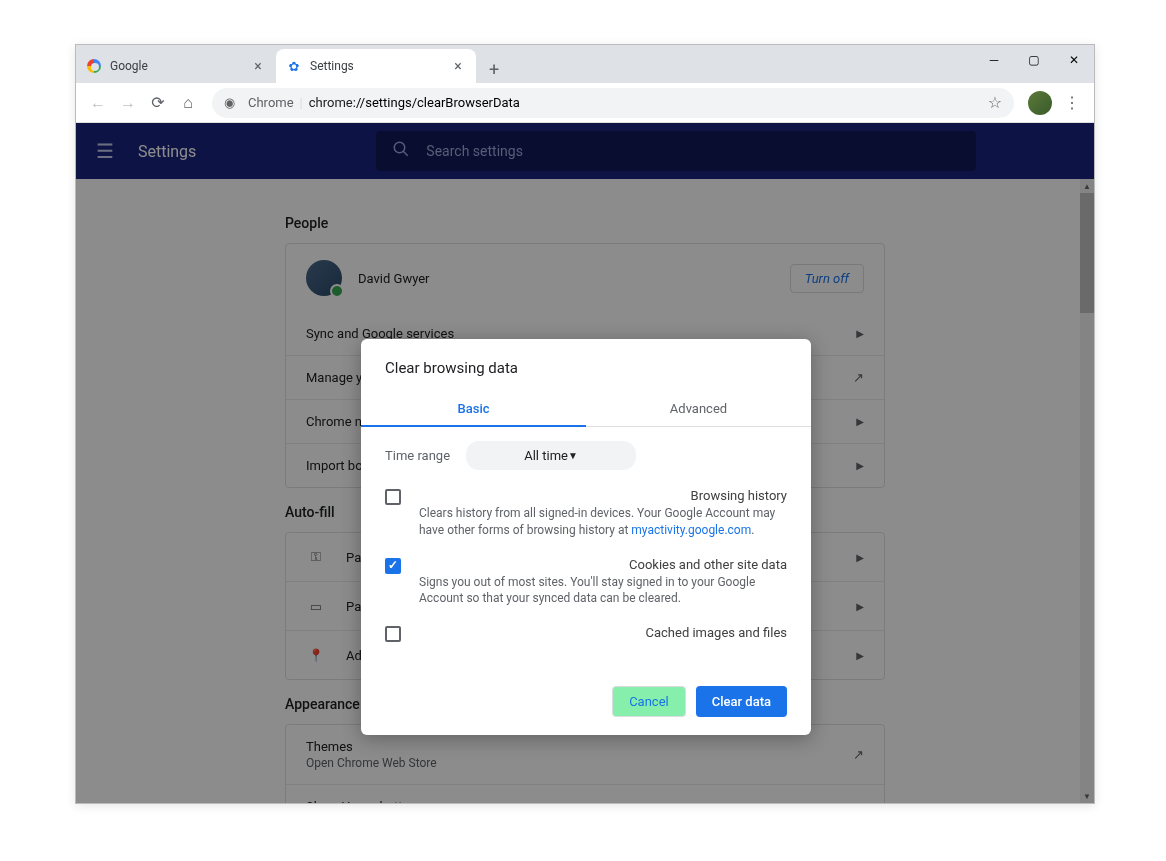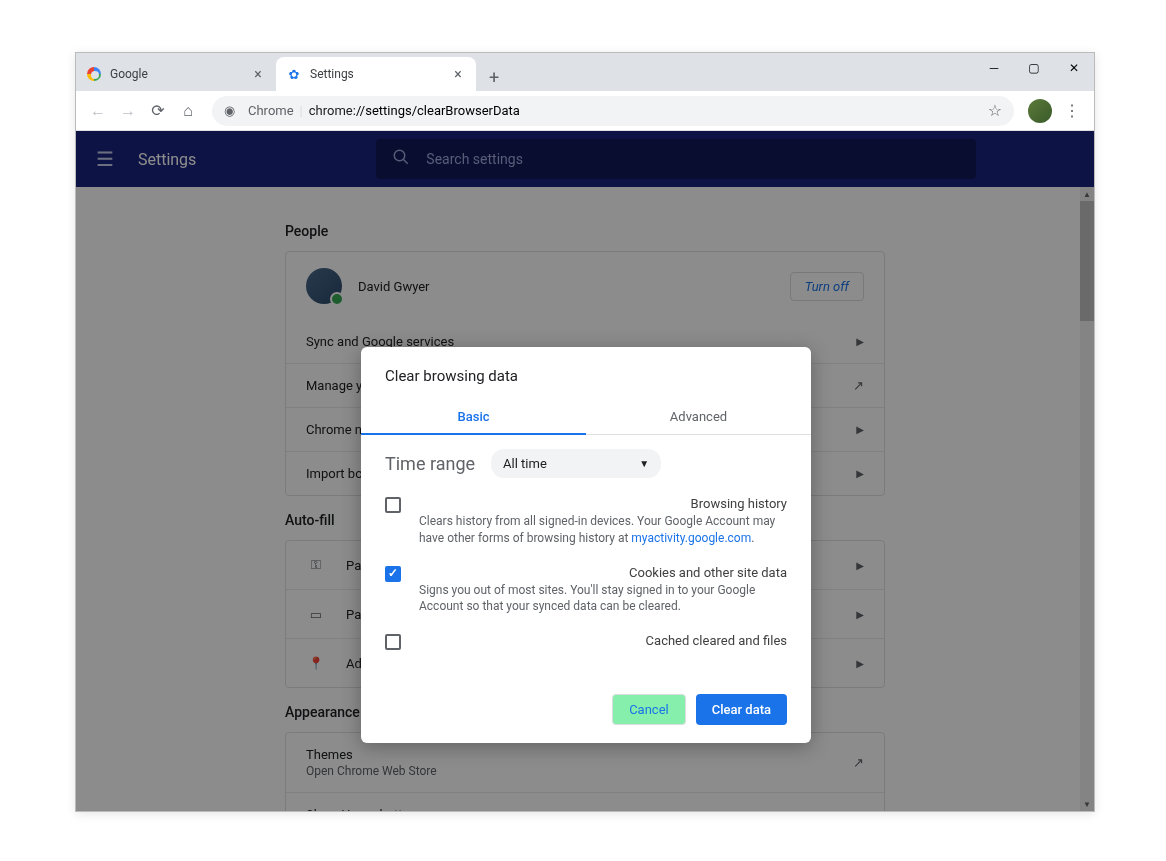--- a/index.html
+++ b/index.html
@@ -1,17 +1,17 @@
 <!DOCTYPE html>
 <html><head>
 <meta charset="utf-8">
 <style>
 * { margin: 0; padding: 0; box-sizing: border-box; font-family: 'Segoe UI', Roboto, Arial, sans-serif; }
 body { background: #fff; width: 1166px; height: 861px; position: relative; overflow: hidden; }
-.window-frame { position: absolute; left: 75px; top: 52px; width: 1020px; height: 760px; border: 1px solid #bbb; background: #fff; box-shadow: 0 2px 10px rgba(0,0,0,0.1); }
+.window-frame { position: absolute; left: 75px; top: 44px; width: 1020px; height: 760px; border: 1px solid #bbb; background: #fff; box-shadow: 0 2px 10px rgba(0,0,0,0.1); }
 
 
 .tab-strip { height: 38px; background: #dee1e6; display: flex; align-items: flex-end; position: relative; }
 .tab { height: 34px; width: 200px; display: flex; align-items: center; padding: 0 10px; font-size: 12px; color: #3c4043; border-top-left-radius: 8px; border-top-right-radius: 8px; position: relative; }
 .tab.inactive { background: #dee1e6; }
 .tab.active { background: #fff; }
 .tab-favicon { width: 16px; height: 16px; margin-right: 8px; display: flex; align-items: center; justify-content: center; font-size: 13px; }
 .google-favicon { background: conic-gradient(#4285f4 0deg 90deg, #34a853 90deg 180deg, #fbbc05 180deg 270deg, #ea4335 270deg 360deg); border-radius: 50%; position: relative; }
 .google-favicon::after { content: ''; position: absolute; width: 8px; height: 8px; background: #dee1e6; border-radius: 50%; top: 4px; left: 4px; }
 .tab-title { flex: 1; white-space: nowrap; overflow: hidden; }
@@ -60,22 +60,22 @@
 
 
 .modal { position: absolute; left: 285px; top: 216px; width: 450px; background: #fff; border-radius: 6px; box-shadow: 0 4px 20px rgba(0,0,0,0.3); }
 .modal-title { padding: 20px 24px 14px; font-size: 15px; color: #202124; }
 .modal-tabs { display: flex; border-bottom: 1px solid #e0e0e0; }
 .modal-tab { flex: 1; text-align: center; padding: 10px 0; font-size: 13px; color: #5f6368; cursor: pointer; position: relative; }
 .modal-tab.active { color: #1a73e8; font-weight: 500; }
 .modal-tab.active::after { content: ''; position: absolute; bottom: -1px; left: 0; right: 0; height: 2px; background: #1a73e8; }
 .modal-body { padding: 14px 24px; }
 .time-range-row { display: flex; align-items: center; margin-bottom: 16px; }
-.time-range-label { font-size: 18px; color: #5f6368; margin-right: 16px; }
-.time-select { flex: 0 0 170px; padding: 7px 12px; background: #f1f3f4; border: none; border-radius: 13px; font-size: 13px; color: #202124; display: flex; align-items: center; justify-content: space-between; cursor: pointer; }
+.time-range-label { font-size: 13px; color: #5f6368; margin-right: 16px; }
+.time-select { flex: 0 0 170px; padding: 7px 12px; background: #f1f3f4; border: none; border-radius: 13px; font-size: 13px; color: #202124; display: flex; align-items: center; justify-content: center; cursor: pointer; }
 .check-item { display: flex; align-items: flex-start; margin: 18px 0; }
 .checkbox { width: 16px; height: 16px; border: 2px solid #5f6368; border-radius: 2px; margin-right: 18px; margin-top: 1px; flex-shrink: 0; cursor: pointer; position: relative; }
 .checkbox.checked { background: #1a73e8; border-color: #1a73e8; }
 .checkbox.checked::after { content: '✓'; color: #fff; position: absolute; font-size: 12px; top: -2px; left: 1px; font-weight: bold; }
 .check-content { flex: 1; }
 .check-title { font-size: 13px; color: #404040; margin-bottom: 2px; text-align: right; }
 .check-desc { font-size: 12px; color: #5f6368; line-height: 1.4; }
 .check-link { color: #1a73e8; }
 .modal-footer { padding: 12px 24px 18px; display: flex; justify-content: flex-end; gap: 10px; }
 .btn-cancel { padding: 7px 16px; border: 1px solid #dadce0; border-radius: 4px; background: #86efac; color: #1a73e8; font-size: 13px; cursor: pointer; }
@@ -247,21 +247,21 @@
           <div class="checkbox checked"></div>
           <div class="check-content">
             <div class="check-title">Cookies and other site data</div>
             <div class="check-desc">Signs you out of most sites. You'll stay signed in to your Google Account so that your synced data can be cleared.</div>
           </div>
         </div>
 
         <div class="check-item">
           <div class="checkbox"></div>
           <div class="check-content">
-            <div class="check-title">Cached cleared and files</div>
+            <div class="check-title">Cached images and files</div>
           </div>
         </div>
       </div>
       <div class="modal-footer">
         <button class="btn-cancel">Cancel</button>
         <button class="btn-primary">Clear data</button>
       </div>
     </div>
   </div>
 

